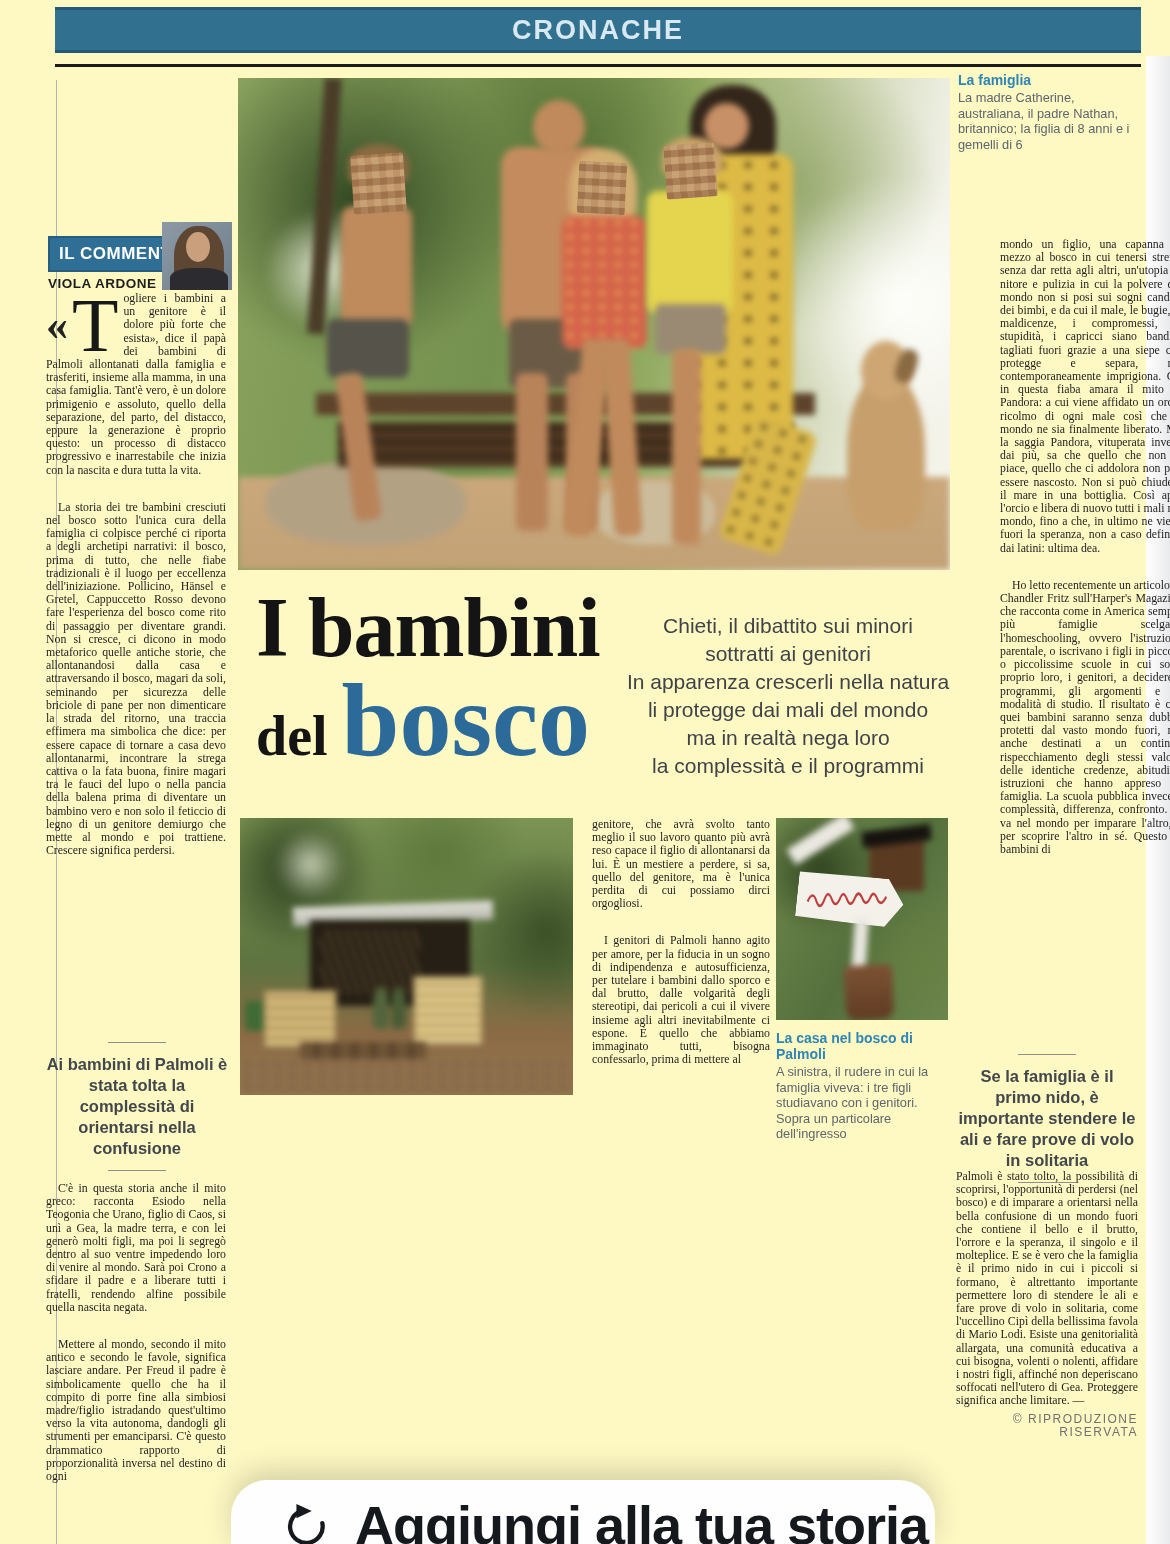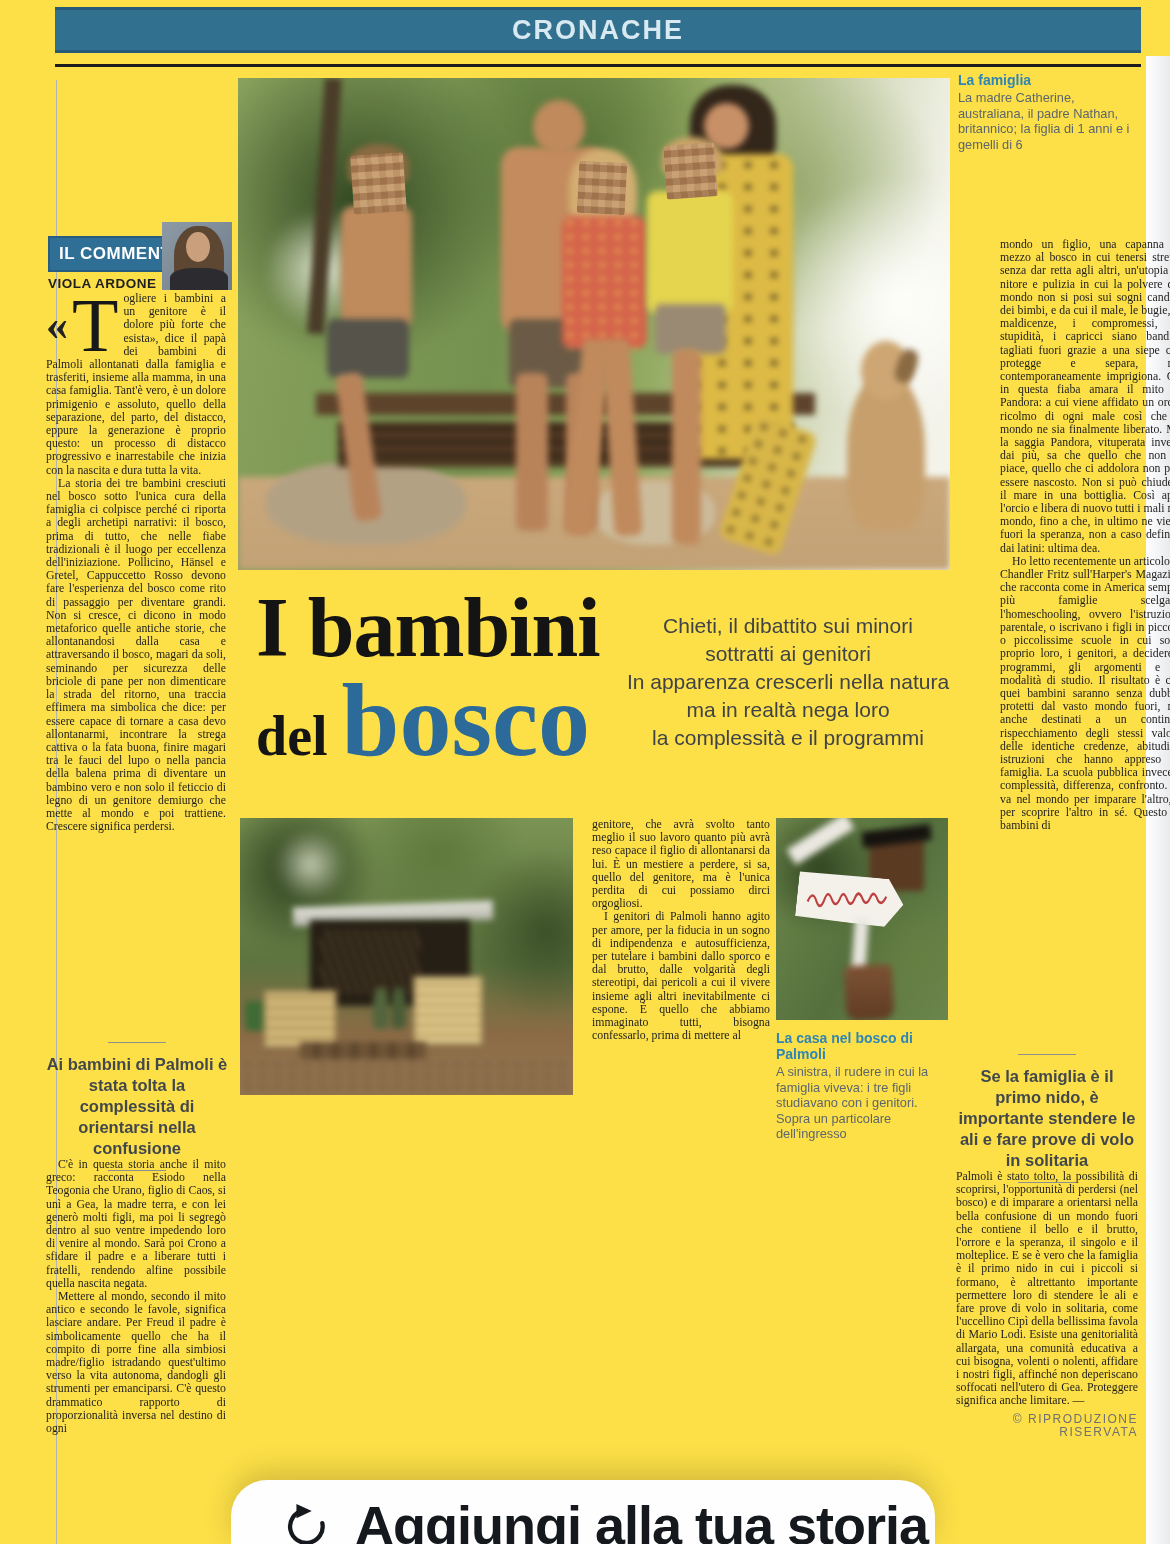--- a/index.html
+++ b/index.html
@@ -1,16 +1,16 @@
 <!DOCTYPE html>
 <html><head>
 <meta charset="utf-8">
 <style>
   html,body{margin:0;padding:0;background:#ffffff;}
-  .page{position:relative;width:1170px;height:1544px;background:#fde047;overflow:hidden;
+  .page{position:relative;width:1170px;height:1544px;background:#fef9c3;overflow:hidden;
         font-family:"Liberation Serif",serif;color:#1e1e1e;}
 
   
   .section-bar{position:absolute;left:55px;top:7px;width:1086px;height:46px;
     background:#31708f;border-top:3px solid #24597a;border-bottom:3px solid #24597a;
     display:flex;align-items:center;justify-content:center;box-sizing:border-box;}
   .section-bar span{color:#d8e9f1;font-family:"Liberation Sans",sans-serif;font-weight:bold;
     font-size:27px;letter-spacing:2px;}
   .top-rule{position:absolute;left:55px;top:64px;width:1086px;height:3px;background:#1c1c1c;}
   .left-rule{position:absolute;left:56px;top:80px;width:1px;height:1464px;background:#b3b3b3;}
@@ -24,21 +24,21 @@
   .hl2 .hl-del{font-size:56px;font-weight:bold;color:#141414;vertical-align:baseline;}
   .hl2 .hl-bosco{font-size:104px;font-weight:bold;color:#2c6b99;vertical-align:baseline;margin-left:10px;margin-top:18px;}
 
   .standfirst{position:absolute;left:618px;top:612px;width:340px;text-align:center;
     font-family:"Liberation Sans",sans-serif;font-size:21px;line-height:28px;color:#3f4348;}
   .standfirst span{display:block;}
 
   
   .col{position:absolute;overflow:hidden;text-align:justify;font-size:11.8px;line-height:13.2px;}
   .col .par{margin:0;}
-  .col .indent{text-indent:12px;}
+  .col .indent{text-indent:12px;margin-top:24px;}
   .col-left-a{left:46px;top:292px;width:180px;height:750px;}
   .col-left-b{left:46px;top:1158px;width:180px;height:386px;}
   .col-center{left:592px;top:818px;width:178px;height:322px;}
   .col-right-a{left:1000px;top:238px;width:182px;height:816px;}
   .col-right-b{left:956px;top:1170px;width:182px;height:374px;}
 
   .openquote{float:left;font-size:44px;line-height:38px;margin:15px 4px 0 0;font-weight:bold;color:#222;}
   .dropcap{float:left;font-size:76px;line-height:62px;margin:2px 5px 0 0;color:#181818;}
 
   .pullquote{position:absolute;width:182px;text-align:center;font-family:"Liberation Sans",sans-serif;
@@ -221,21 +221,21 @@
     <div class="pf-dog-body soft"></div>
     <div class="pf-dog-head soft"></div>
     <div class="pf-dog-ear soft"></div>
     <div class="face-blur fb-boy"></div>
     <div class="face-blur fb-girl"></div>
     <div class="face-blur fb-kid"></div>
   </div>
 
   <div class="caption caption-family">
     <div class="cap-title">La famiglia</div>
-    <div class="cap-body">La madre Catherine, australiana, il padre Nathan, britannico; la figlia di 1 anni e i gemelli di 6</div>
+    <div class="cap-body">La madre Catherine, australiana, il padre Nathan, britannico; la figlia di 8 anni e i gemelli di 6</div>
   </div>
 
   <div class="kicker-box">
     <span>IL COMMENTO</span>
   </div>
   <div class="author-photo">
     <div class="hair"></div>
     <div class="face"></div>
     <div class="shirt"></div>
   </div>
@@ -264,20 +264,21 @@
   <div class="hl1">I bambini</div>
   <div class="hl2">
     <span class="hl-del">del</span>
     <span class="hl-bosco">bosco</span>
   </div>
 
   <div class="standfirst">
     <span>Chieti, il dibattito sui minori</span>
     <span>sottratti ai genitori</span>
     <span>In apparenza crescerli nella natura</span>
+    <span>li protegge dai mali del mondo</span>
     <span>ma in realtà nega loro</span>
     <span>la complessità e il programmi</span>
   </div>
 
   <div class="photo photo-shed">
     <div class="ps-fol1 soft2"></div>
     <div class="ps-fol2 soft2"></div>
     <div class="ps-fol3 soft2"></div>
     <div class="ps-light soft2"></div>
     <div class="ps-roof soft"></div>

